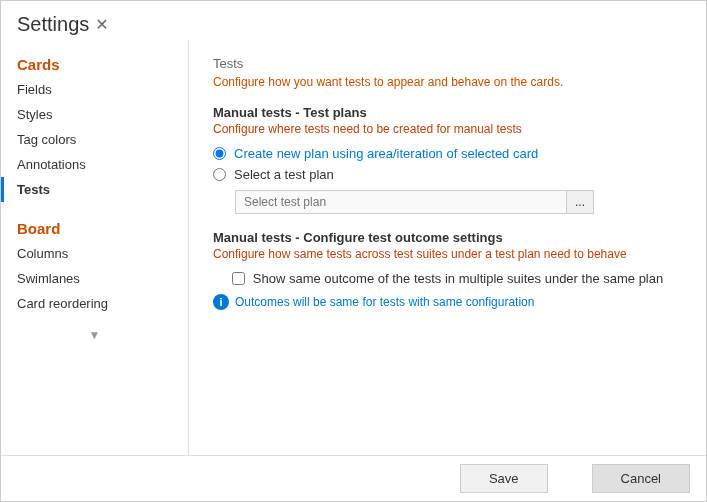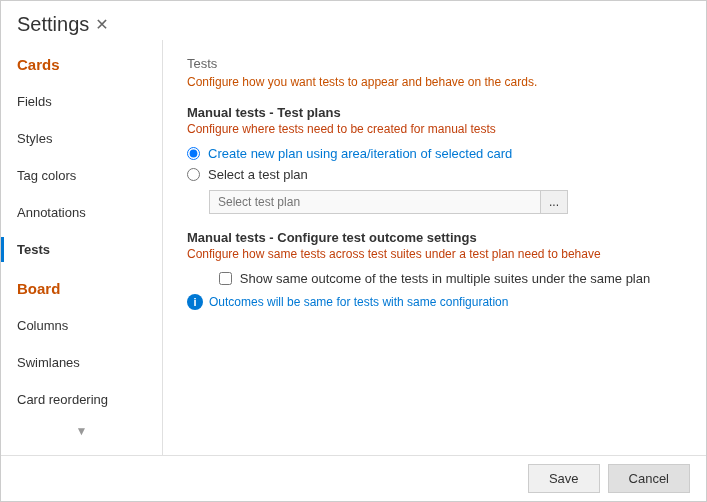--- a/index.html
+++ b/index.html
@@ -39,37 +39,36 @@
       font-size: 16px;
       color: #666;
       padding: 2px 6px;
     }
     .dialog-body {
       display: flex;
       flex: 1;
       overflow: hidden;
     }
     .sidebar {
-      width: 162px;
+      width: 188px;
       border-right: 1px solid #e0e0e0;
       padding: 8px 0;
       flex-shrink: 0;
     }
     .sidebar-section-label {
       font-size: 15px;
       font-weight: 600;
       color: #c75000;
       padding: 8px 16px 4px 16px;
     }
     .sidebar-item {
       padding: 5px 16px;
       cursor: pointer;
       color: #333;
       font-size: 13px;
-      margin-top: 12px;
     }
     .sidebar-item.active {
       font-weight: 600;
       color: #333;
       background: #fff;
       border-left: 3px solid #0078d4;
       padding-left: 13px;
     }
     .content {
       flex: 1;
@@ -184,24 +183,25 @@
       flex-shrink: 0;
     }
     .dialog-footer {
       display: flex;
       justify-content: flex-end;
       padding: 8px 16px;
       border-top: 1px solid #e0e0e0;
       gap: 8px;
     }
     .btn {
-      padding: 6px 20px;
-      font-size: 13px;
-      cursor: pointer;
-      border: 1px solid #ccc;
+      padding: 6px 28px;
+      font-size: 13px;
+      cursor: pointer;
+      border: 1px solid #ccc;
+      margin-left: 36px;
     }
     .btn-save {
       background: #f0f0f0;
       color: #333;
     }
     .btn-cancel {
       background: #e0e0e0;
       color: #333;
       text-align: center;
     }

